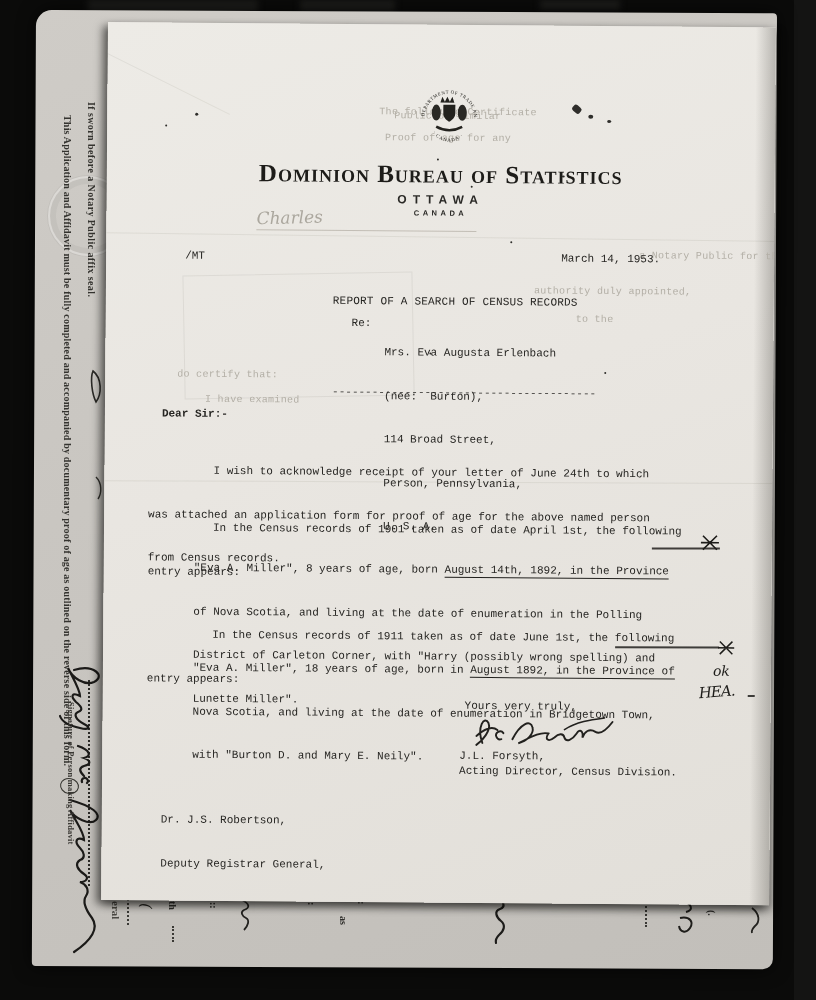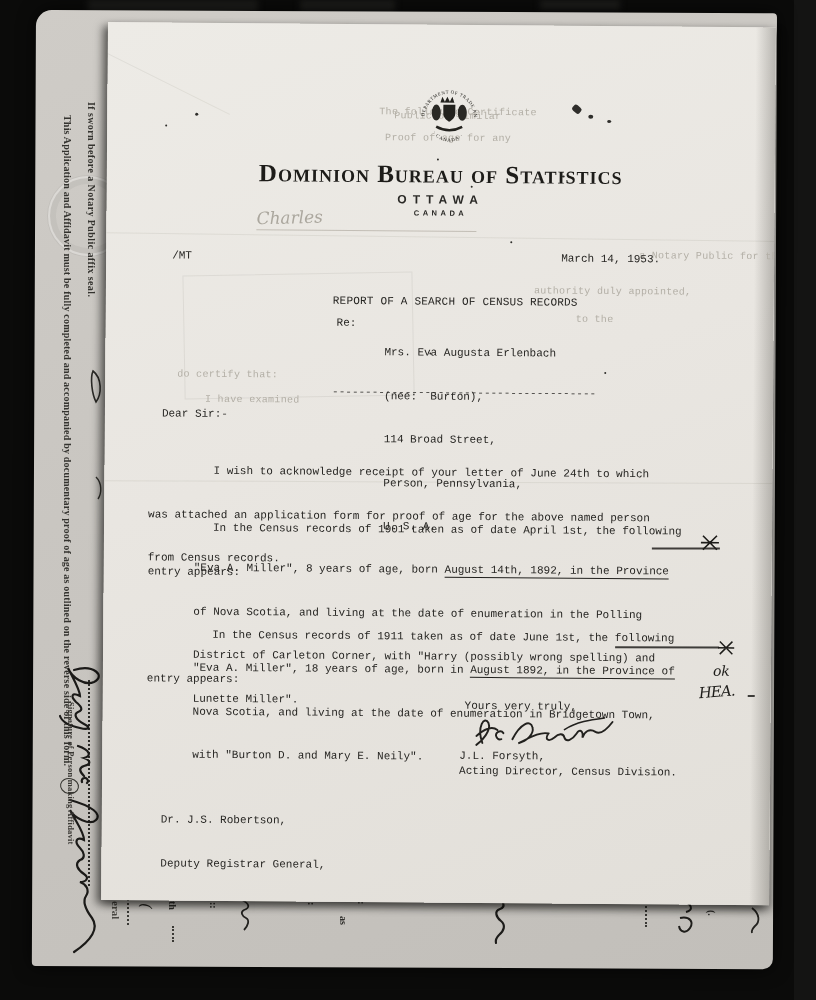--- a/index.html
+++ b/index.html
@@ -173,35 +173,35 @@
         <path d="M27,22 h12 v9 c0,5 -6,8 -6,8 c0,0 -6,-3 -6,-8 z" fill="#23221e"></path>
         <ellipse cx="20" cy="30" rx="4.5" ry="8" fill="#2a2925"></ellipse>
         <ellipse cx="46" cy="30" rx="4.5" ry="8" fill="#2a2925"></ellipse>
         <path d="M20,44 q13,7 26,0" fill="none" stroke="#23221e" stroke-width="2.5"></path>
       </svg>
     </div>
     <div class="lh-org">Dominion Bureau of Statistics</div>
     <div class="lh-city">OTTAWA</div>
     <div class="lh-country">CANADA</div>
 
-    <div class="tw" style="left:66px;top:226px;">/MT</div>
+    <div class="tw" style="left:79px;top:226px;">/MT</div>
     <div class="tw" style="left:455px;top:226px;">March 14, 1953.</div>
     <div class="tw ctr" style="left:227px;top:270px;">REPORT OF A SEARCH OF CENSUS RECORDS</div>
 
-    <div class="tw" style="left:231px;top:292px;">Re:</div>
+    <div class="tw" style="left:246px;top:292px;">Re:</div>
     <div class="tw" style="left:279px;top:292px;">
       <div>Mrs. Eva Augusta Erlenbach</div>
       <div>(nee:  Burton),</div>
       <div>114 Broad Street,</div>
       <div>Person, Pennsylvania,</div>
       <div>U. S. A.</div>
     </div>
     <div class="tw" style="left:227px;top:361px;">----------------------------------------</div>
 
-    <div class="tw" style="left:57px;top:384px;">Dear Sir:-</div>
+    <div class="tw" style="left:57px;top:384px;font-weight:bold;">Dear Sir:-</div>
 
     <div class="tw" style="left:44px;top:412px;">
       <div class="ind">I wish to acknowledge receipt of your letter of June 24th to which</div>
       <div>was attached an application form for proof of age for the above named person</div>
       <div>from Census records.</div>
     </div>
 
     <div class="tw" style="left:44px;top:469px;">
       <div class="ind">In the Census records of 1901 taken as of date April 1st, the following</div>
       <div>entry appears:</div>

